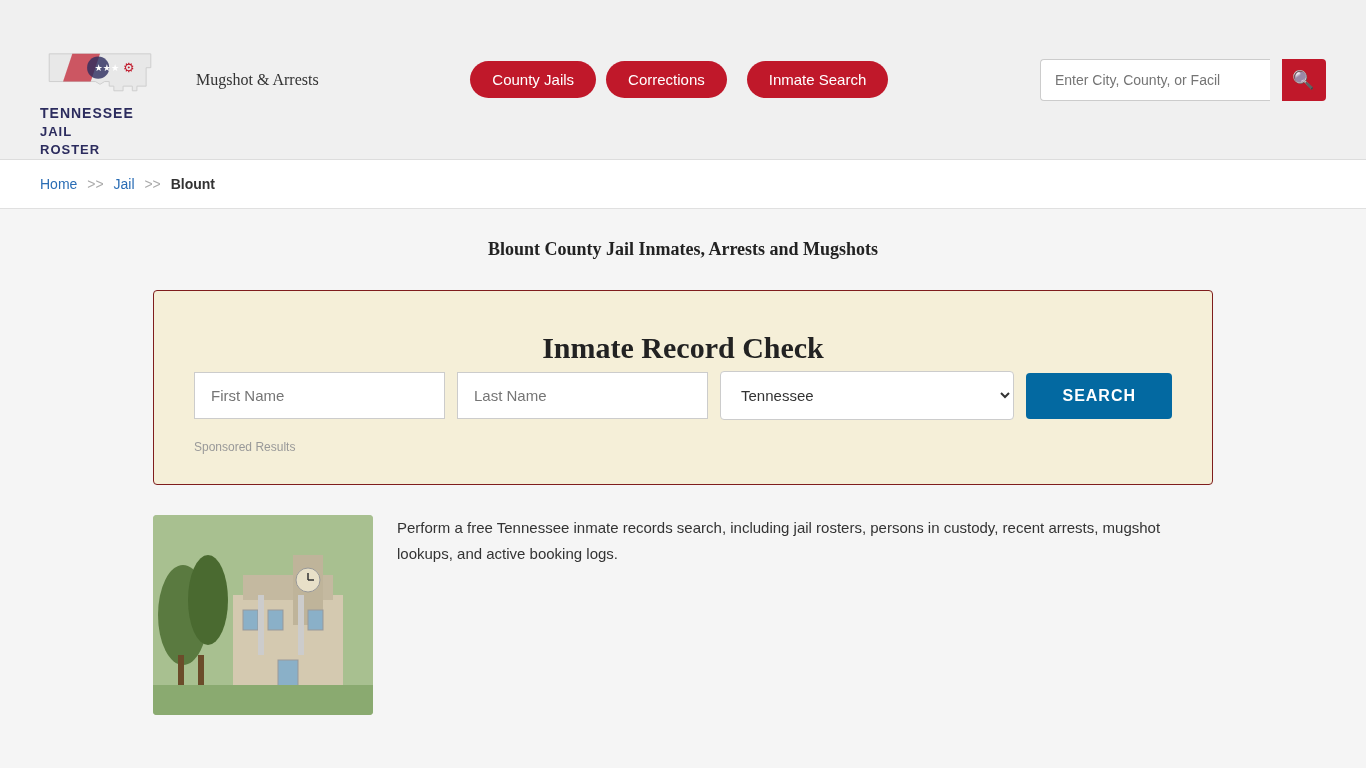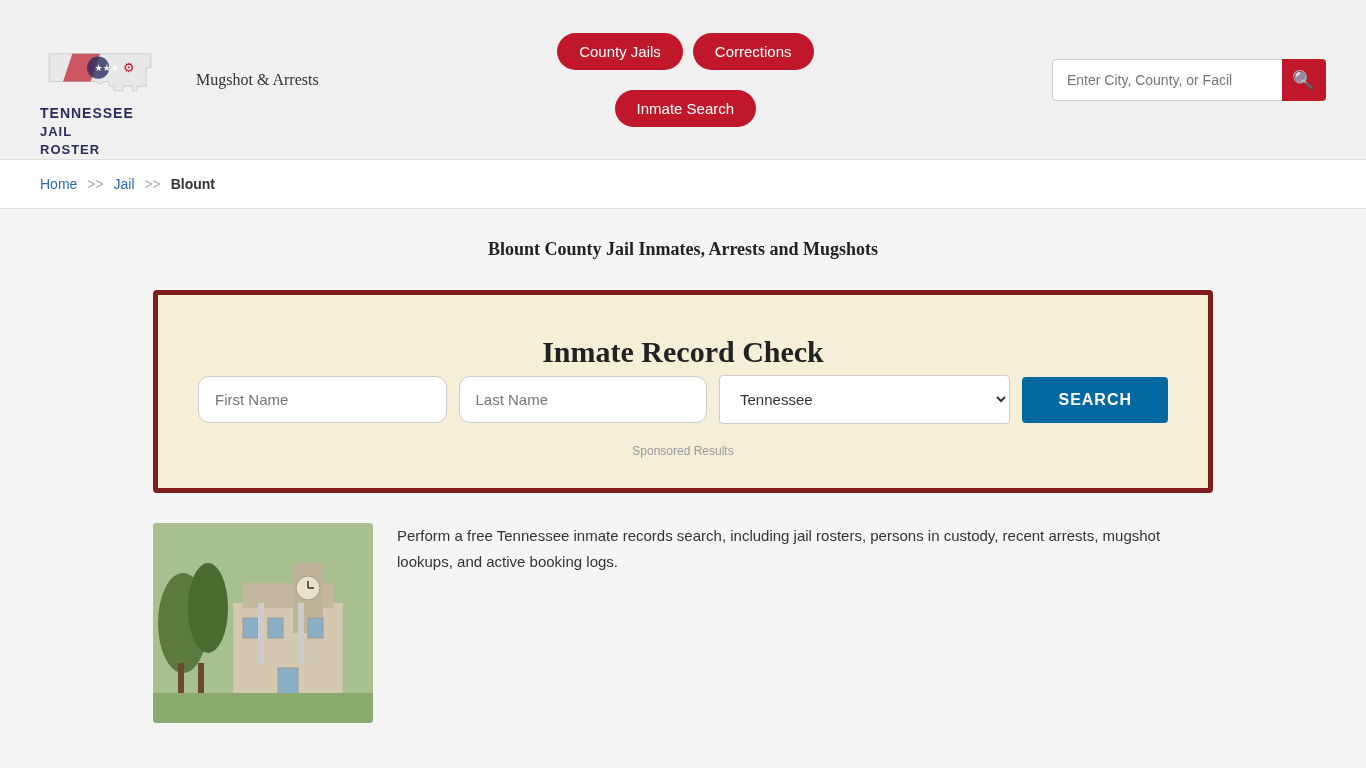--- a/index.html
+++ b/index.html
@@ -44,42 +44,42 @@
     .logo-text .jail { font-size: 13px; }
     .logo-text .roster { font-size: 13px; }
     .mugshot-label {
       font-family: Georgia, serif;
       font-size: 16px;
       color: #333;
       margin-left: 20px;
     }
     .nav-area {
       display: flex;
-      flex-direction: column;
+      flex-direction: row;
       align-items: center;
       gap: 20px;
     }
     .nav-row {
       display: flex;
       gap: 10px;
     }
     .nav-btn {
       background: #c0182a;
       color: #fff;
       border: none;
       border-radius: 20px;
       padding: 10px 22px;
       font-size: 15px;
       font-family: Arial, sans-serif;
       cursor: pointer;
       font-weight: 500;
     }
     .search-area {
       display: flex;
-      gap: 0;
+      gap: 12px;
     }
     .header-search-input {
       border: 1px solid #ccc;
       border-right: none;
       border-radius: 4px 0 0 4px;
       padding: 10px 14px;
       font-size: 14px;
       width: 230px;
       height: 42px;
       color: #999;
@@ -128,21 +128,21 @@
       font-size: 18px;
       font-weight: bold;
       font-family: Georgia, serif;
       color: #222;
       margin-bottom: 30px;
     }
 
     
     .record-check-box {
       background: #f5efd8;
-      border: 5px solid #7f1d1d;
+      border: 1px solid #7f1d1d;
       border-radius: 4px;
       padding: 40px 40px 30px;
       margin-bottom: 30px;
     }
     .record-check-title {
       text-align: center;
       font-size: 30px;
       font-weight: bold;
       font-family: Georgia, serif;
       color: #222;
@@ -157,21 +157,21 @@
     }
     .search-form {
       display: flex;
       gap: 12px;
       align-items: center;
       margin-bottom: 20px;
     }
     .search-form input[type="text"] {
       flex: 1;
       border: 1px solid #ccc;
-      border-radius: 11px;
+      border-radius: 0;
       padding: 14px 16px;
       font-size: 15px;
       font-family: Arial, sans-serif;
       color: #999;
       background: #fff;
     }
     .search-form select {
       flex: 1.2;
       border: 1px solid #ccc;
       border-radius: 4px;
@@ -192,21 +192,20 @@
       font-weight: bold;
       font-family: Arial, sans-serif;
       cursor: pointer;
       letter-spacing: 1px;
       min-width: 140px;
     }
     .sponsored-label {
       font-size: 12px;
       color: #999;
       font-family: Arial, sans-serif;
-      text-align: center;
     }
 
     
     .lower-section {
       display: flex;
       gap: 24px;
       align-items: flex-start;
     }
     .jail-image {
       width: 220px;

